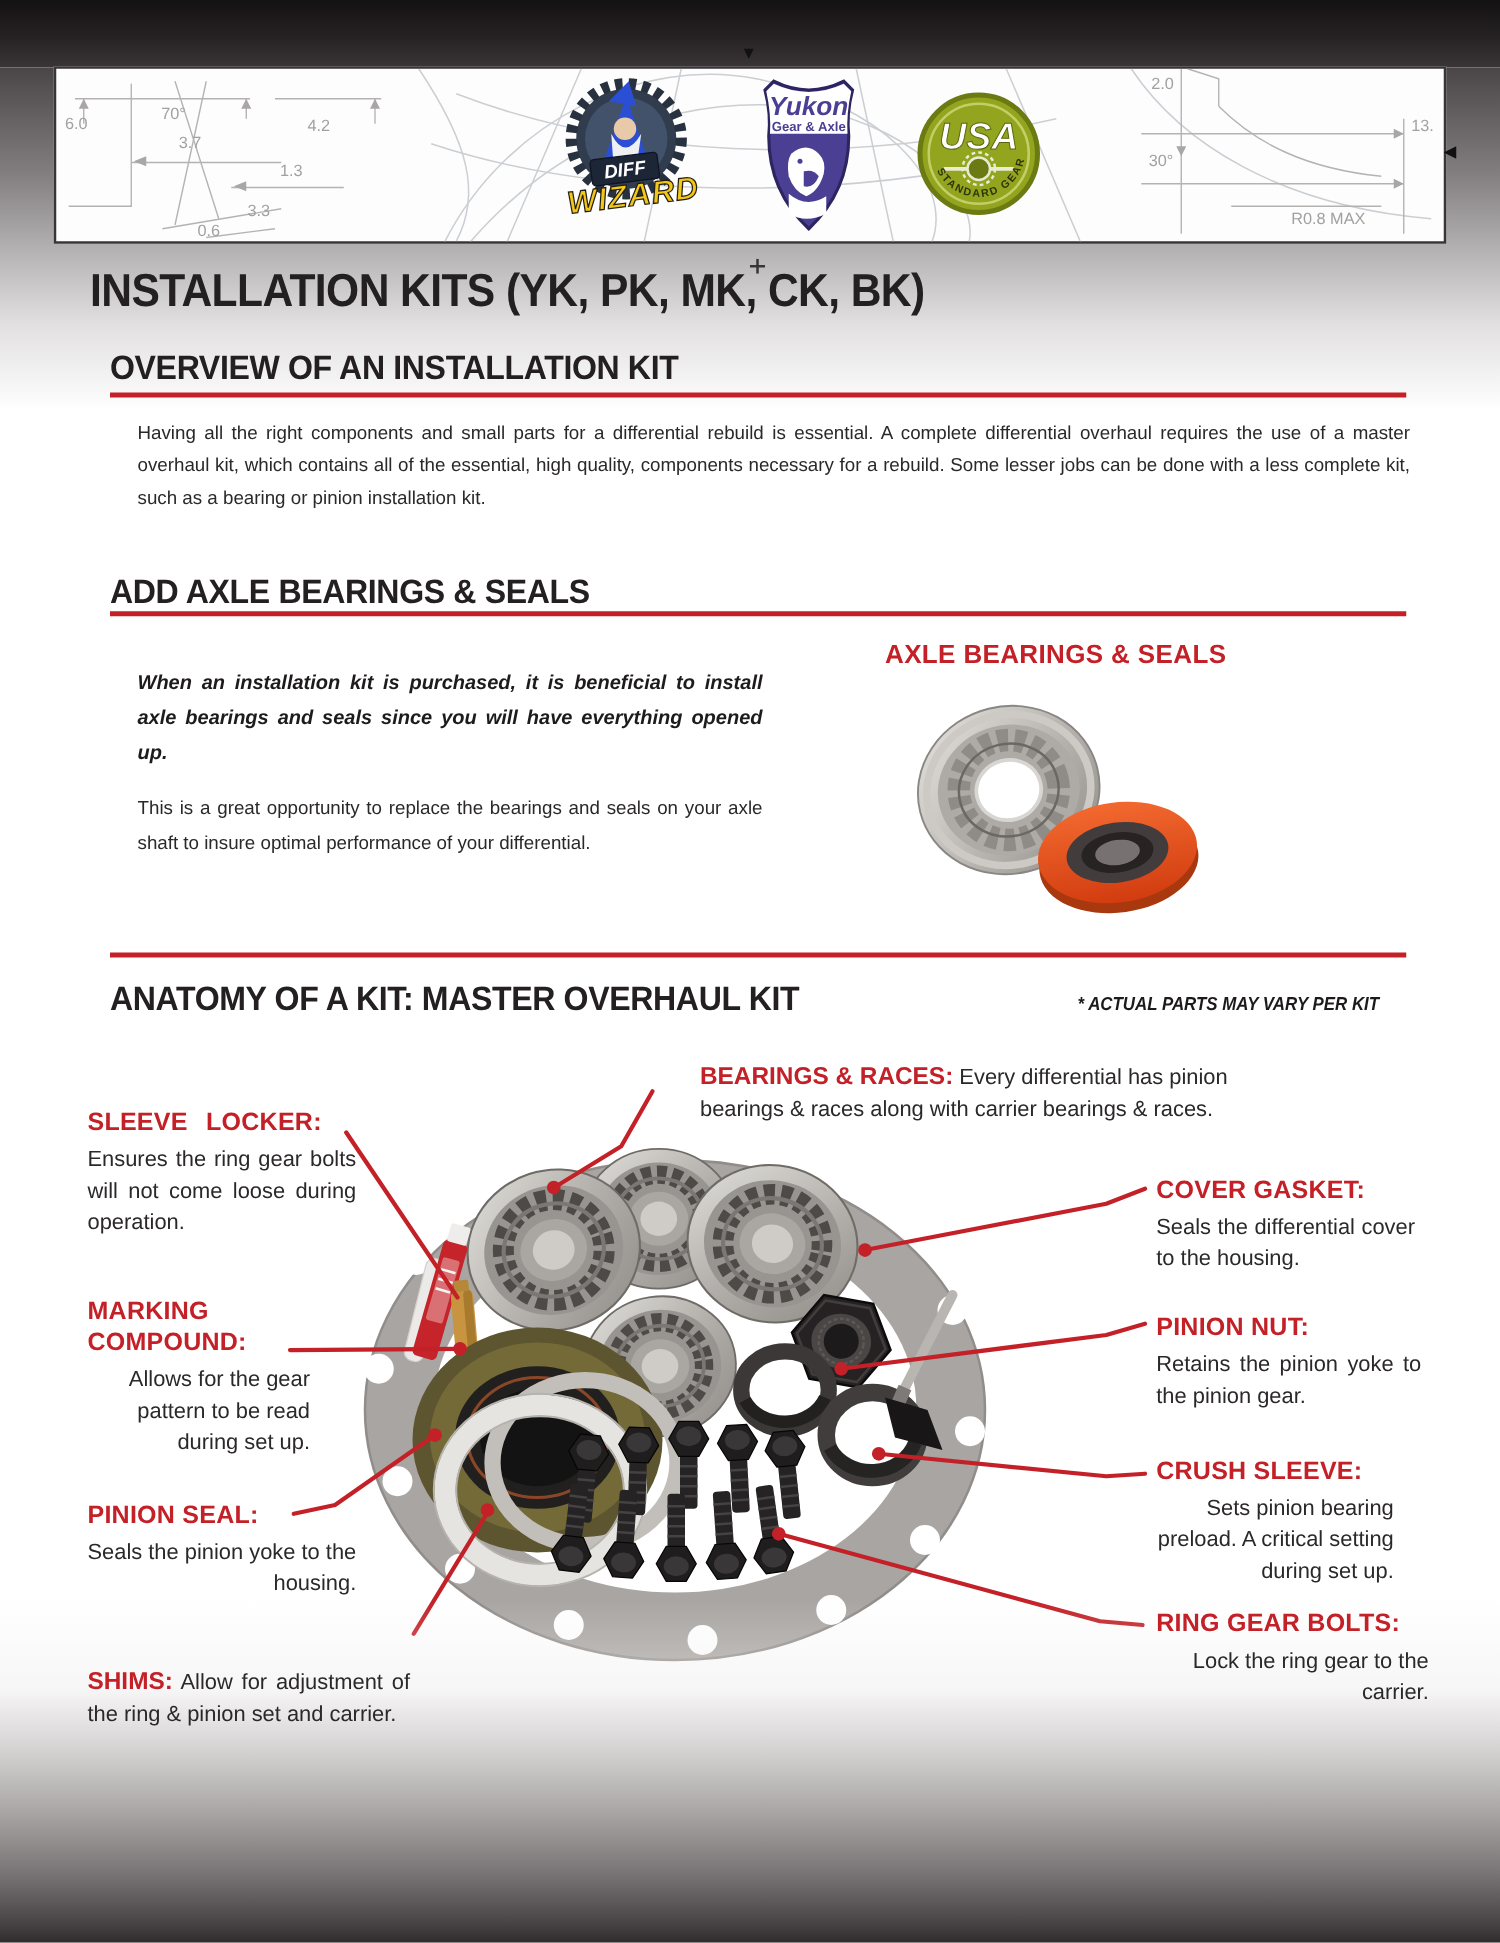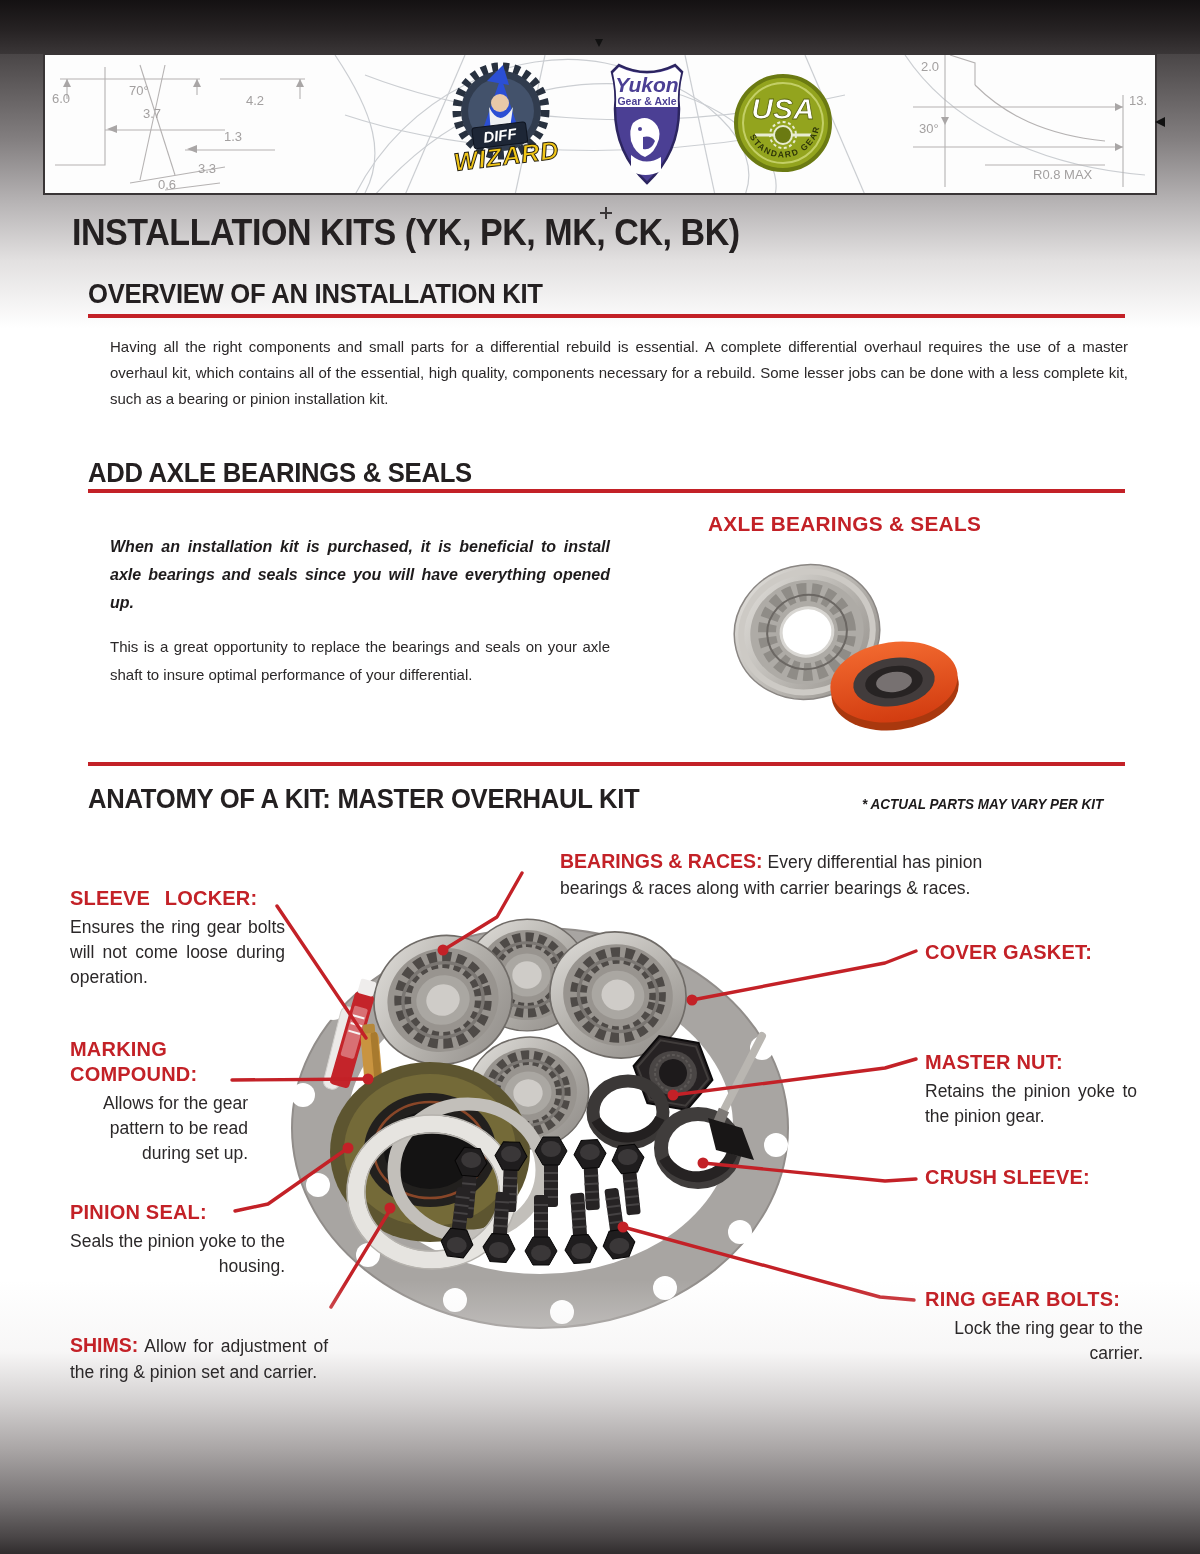--- a/index.html
+++ b/index.html
@@ -368,27 +368,29 @@
     <div class="co-label">PINION SEAL:</div>
     <div class="co-text">Seals the pinion yoke to the housing.</div>
   </div>
   <div class="co" style="left:70px;top:1296px;width:258px;margin-top:36px;">
     <p class="co-inline just" style="text-align:justify;"><span class="red">SHIMS:</span>
     <span>Allow for adjustment of the ring &amp; pinion set and carrier.</span></p>
   </div>
 
   <div class="co" style="left:925px;top:940px;width:207px;">
     <div class="co-label">COVER GASKET:</div>
+    <div class="co-text just">Seals the differential cover to the housing.</div>
   </div>
   <div class="co" style="left:925px;top:1050px;width:212px;">
-    <div class="co-label">MASTER NUT:</div>
+    <div class="co-label">PINION NUT:</div>
     <div class="co-text just">Retains the pinion yoke to the pinion gear.</div>
   </div>
   <div class="co" style="left:925px;top:1165px;width:190px;">
     <div class="co-label">CRUSH SLEEVE:</div>
+    <div class="co-text">Sets pinion bearing preload. A critical setting during set up.</div>
   </div>
   <div class="co" style="left:925px;top:1287px;width:218px;">
     <div class="co-label">RING GEAR BOLTS:</div>
     <div class="co-text">Lock the ring gear to the carrier.</div>
   </div>
 
   <div class="abs bottom-fade"></div>
 
 </div>
 

